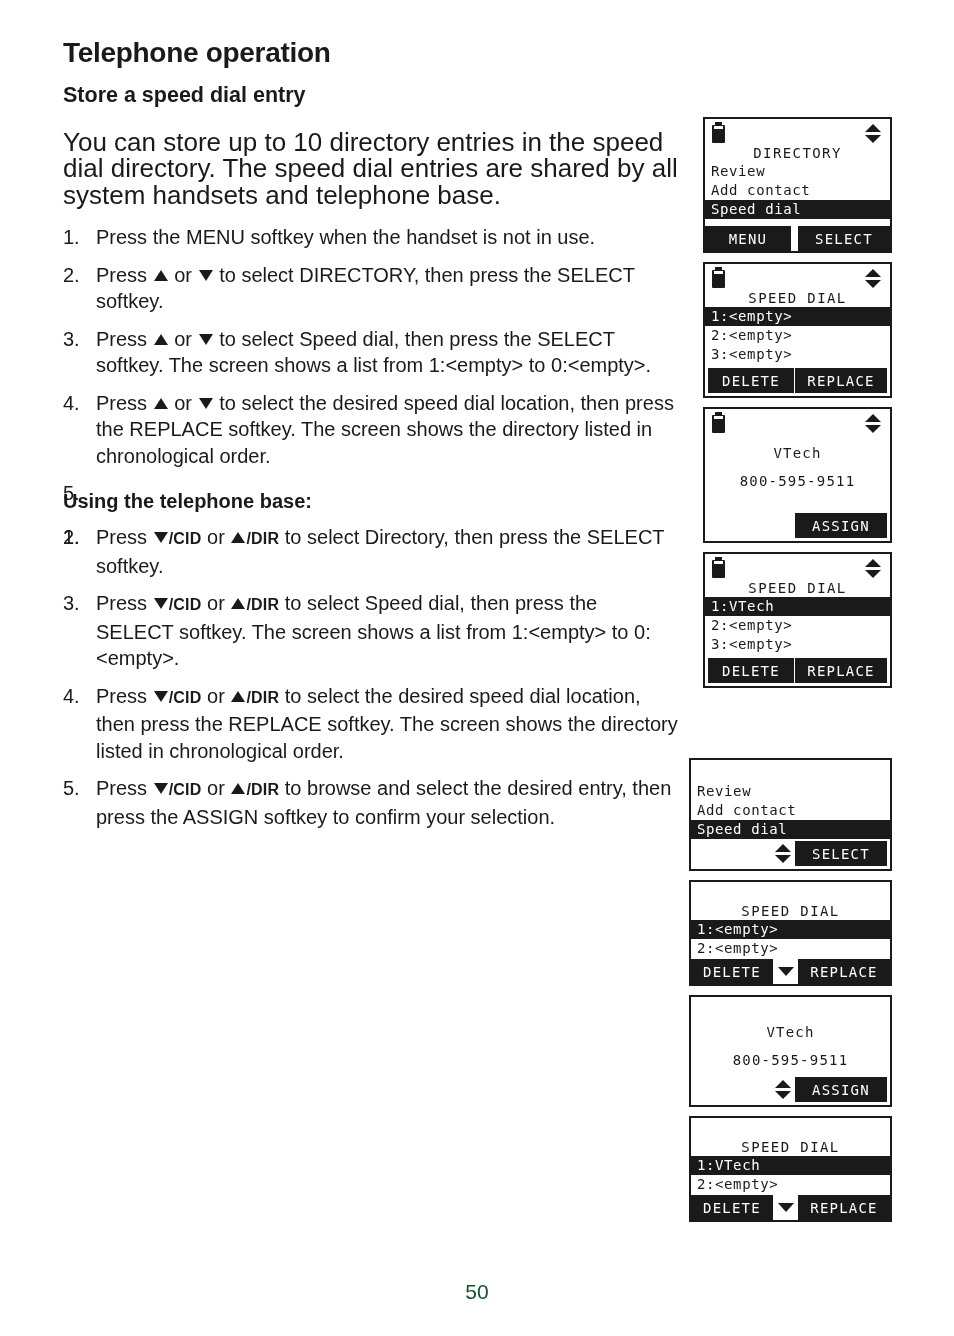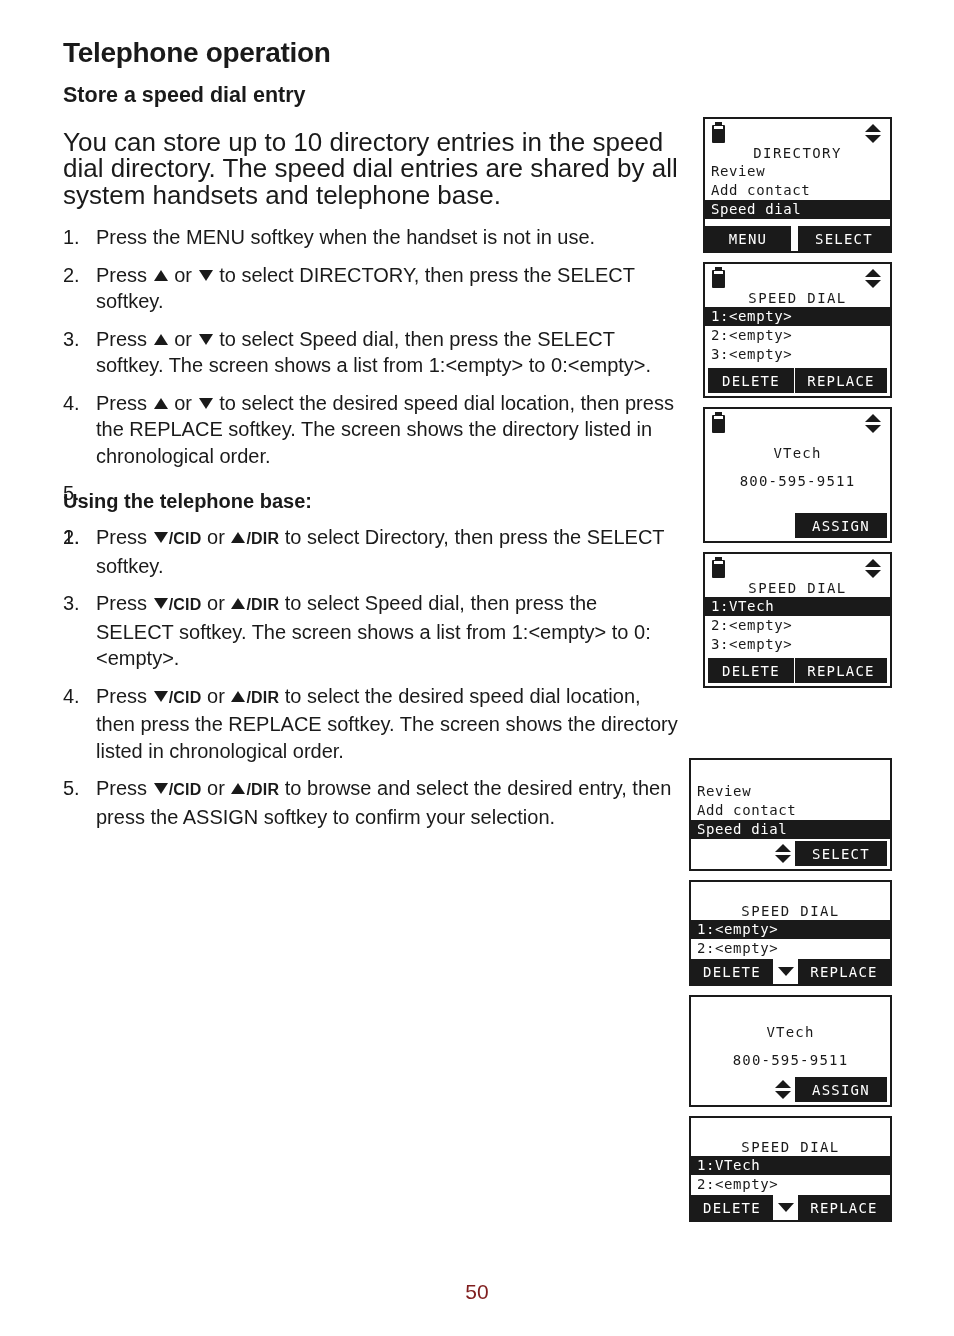--- a/index.html
+++ b/index.html
@@ -253,21 +253,21 @@
   }
 
   
   .pageno {
     position: absolute;
     left: 0;
     right: 0;
     top: 1280px;
     text-align: center;
     font-size: 21px;
-    color: #7f1d1d;
+    color: #14532d;
   }
 </style>
 </head>
 <body>
 
 <div class="page">
 
   <div class="textcol">
 
     <h1 class="h1">Telephone operation</h1>

